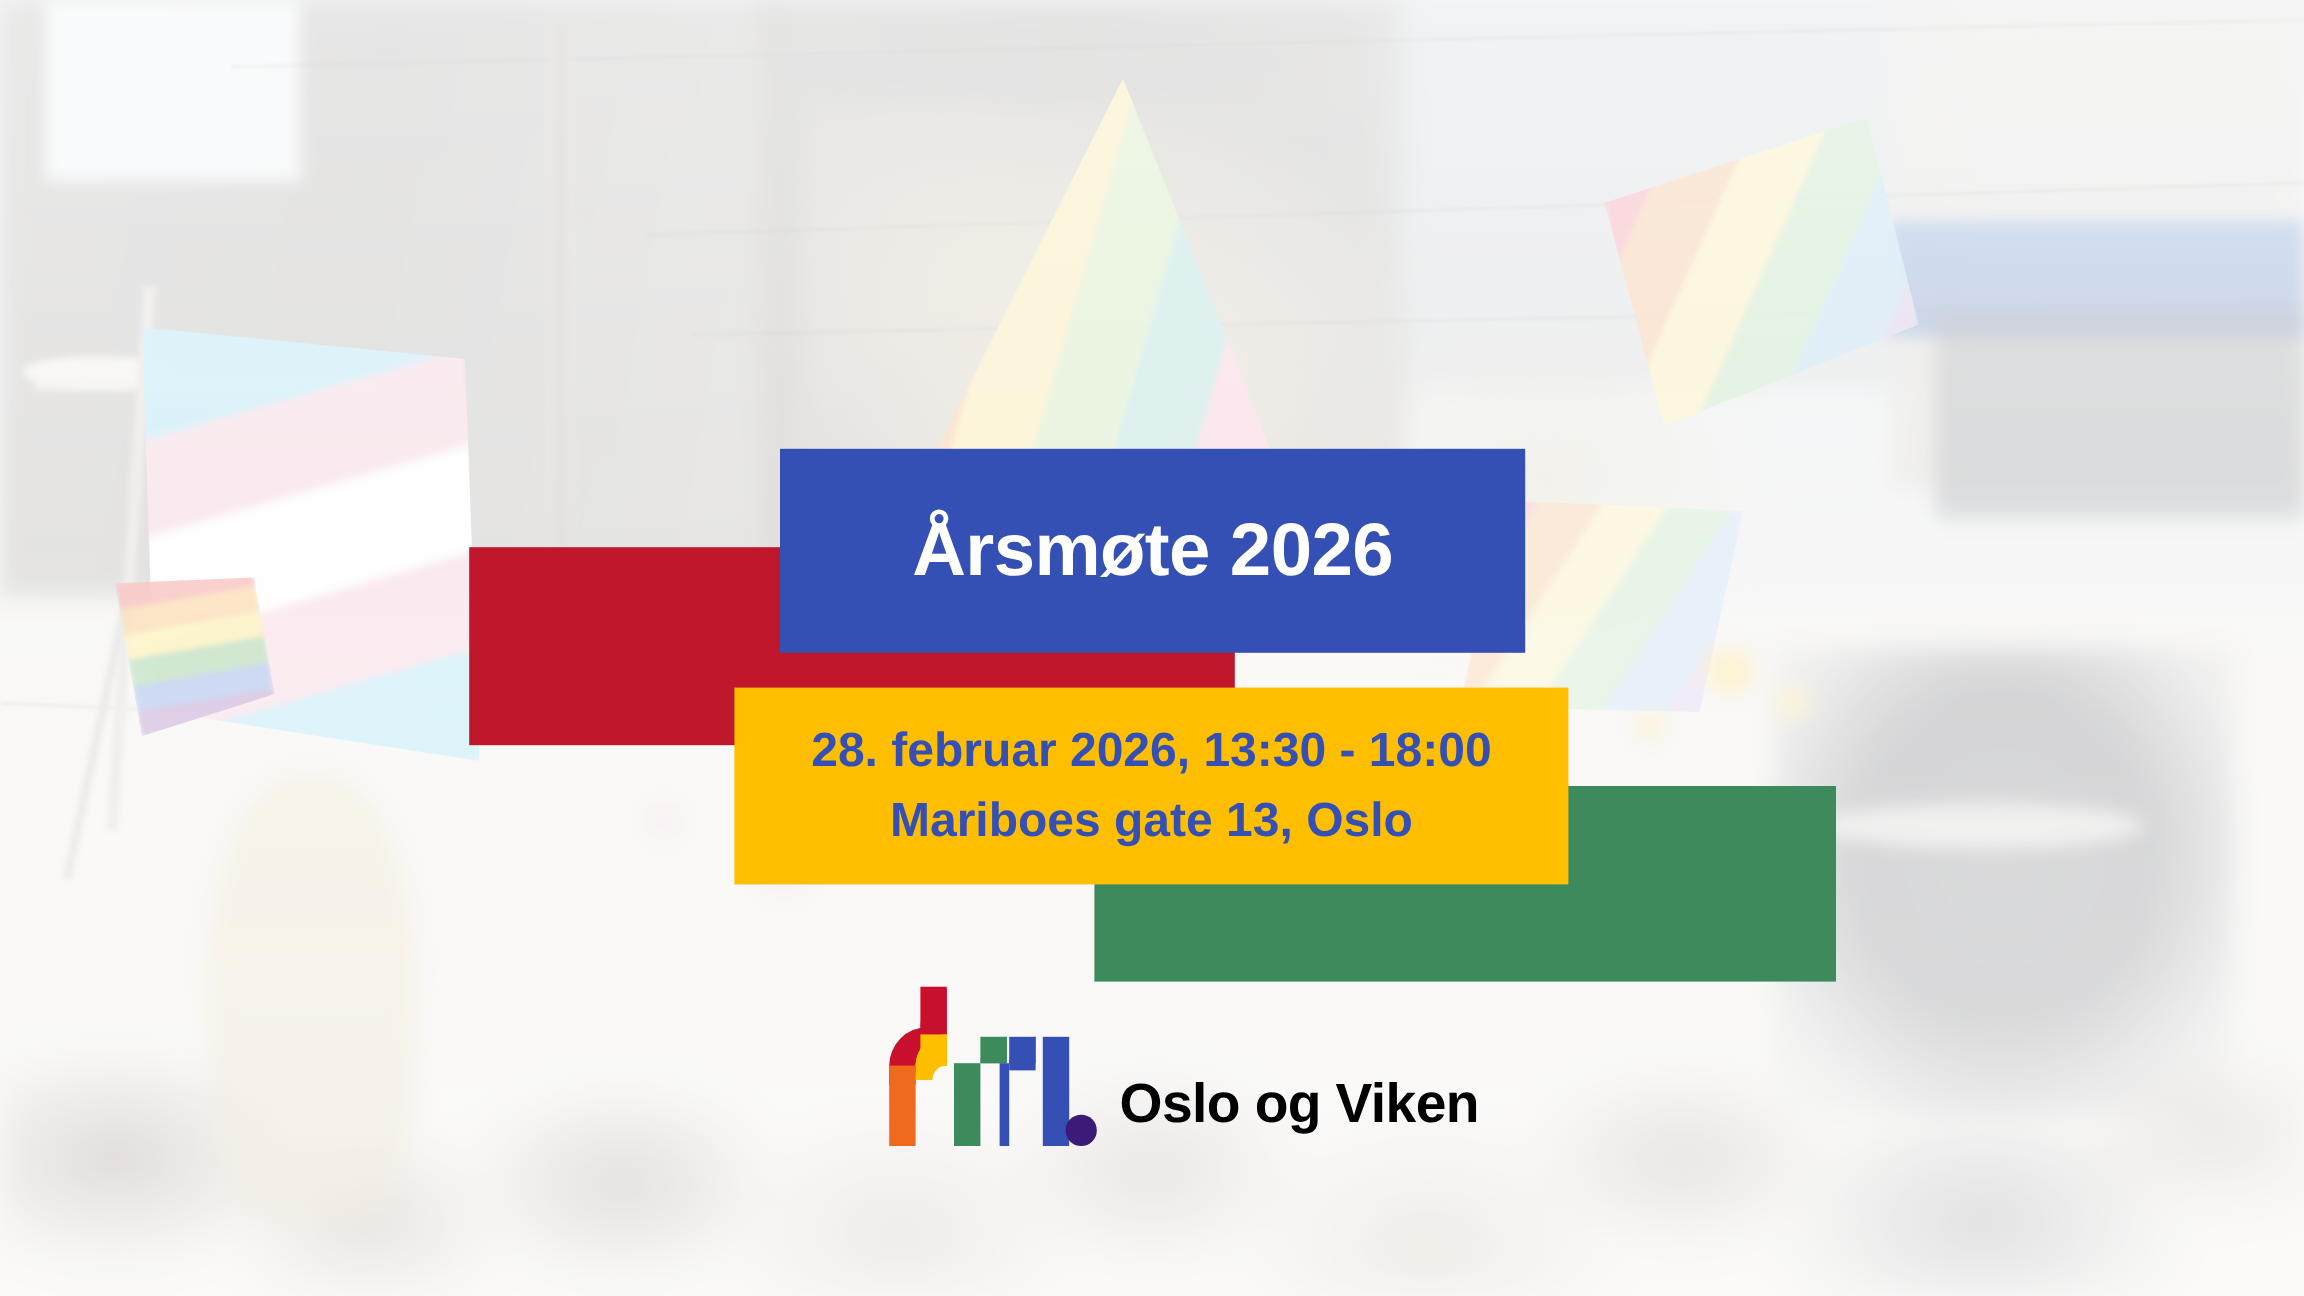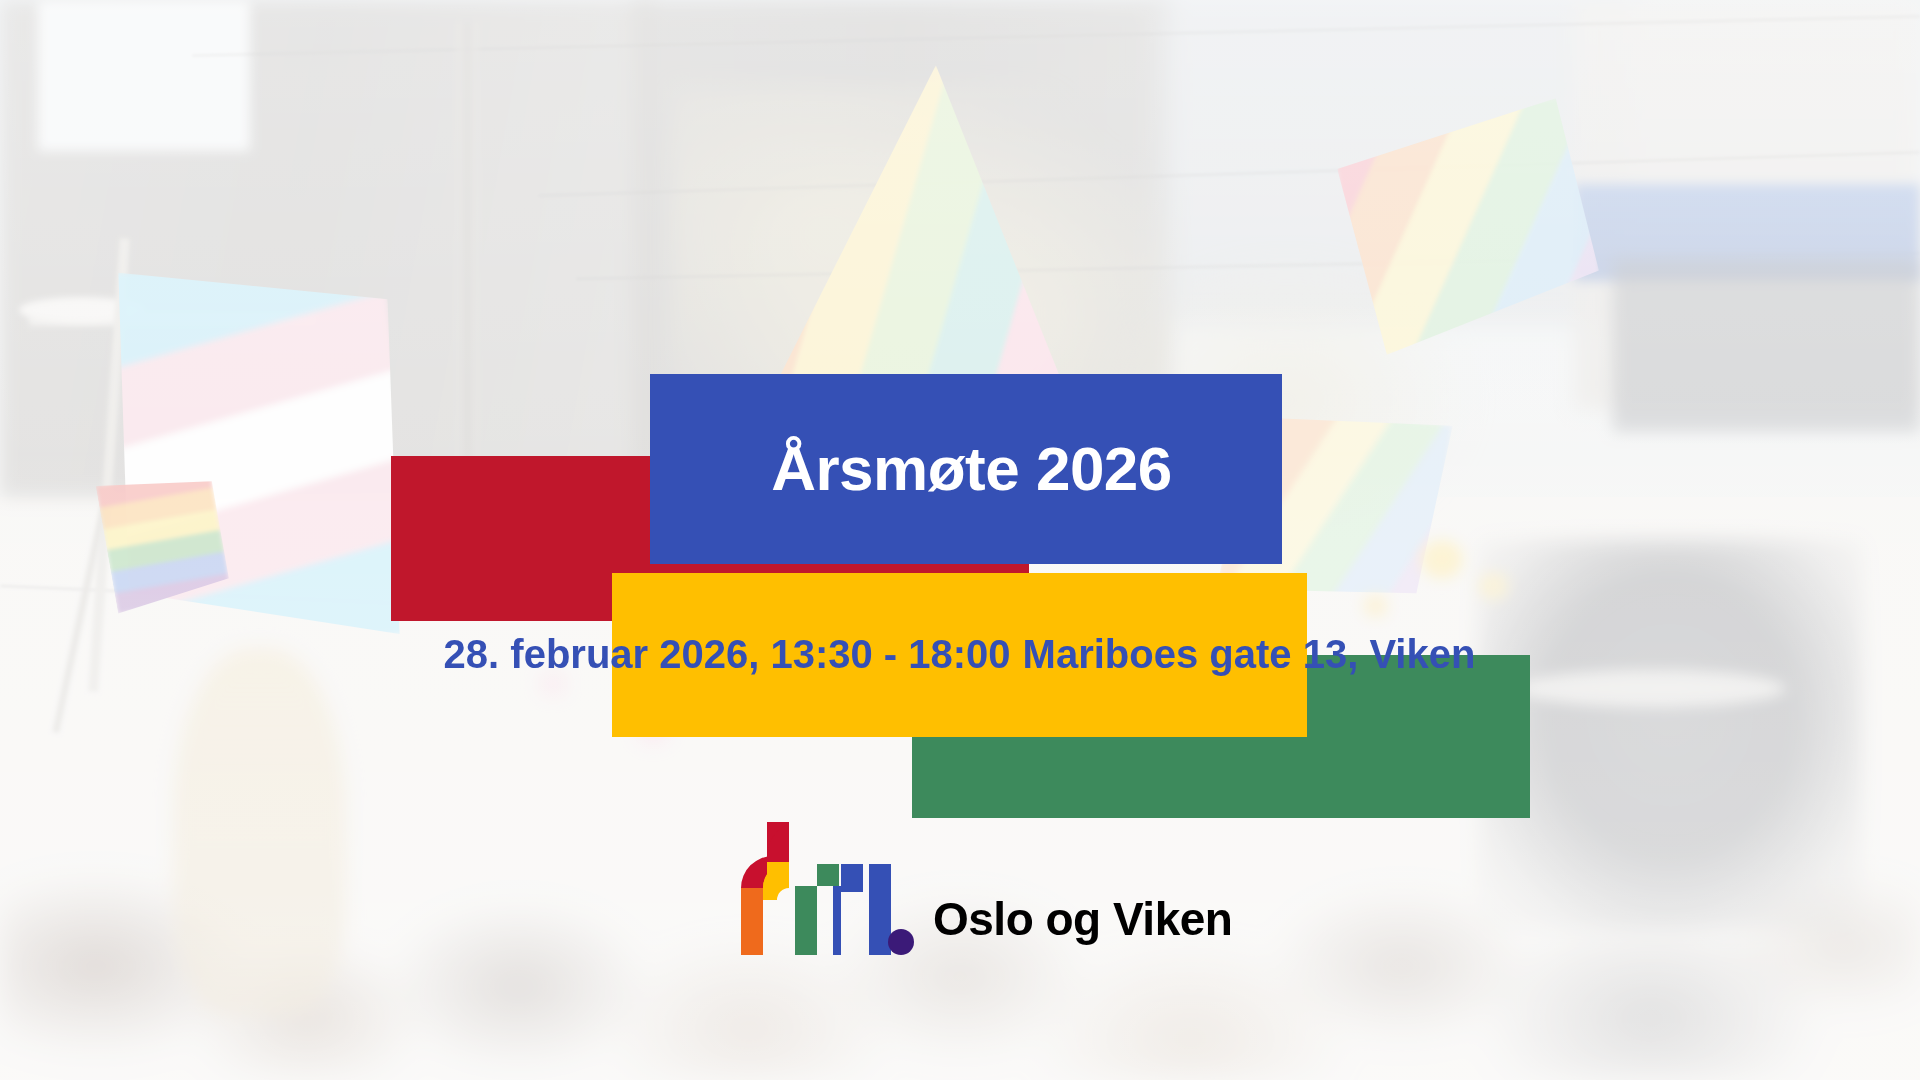--- a/index.html
+++ b/index.html
@@ -265,26 +265,26 @@
   .bg-wash2 {
     position: absolute;
     inset: 0;
     background: linear-gradient(180deg, rgba(255,255,255,.22) 0%, rgba(255,255,255,.05) 42%, rgba(255,255,255,.28) 100%);
   }
 
   
   .block { position: absolute; }
 
   .block-red    { left: 391px;  top: 456px;  width: 638px;  height: 165px; }
-  .block-blue   { left: 650px;  top: 374px;  width: 621px;  height: 190px; padding-left: 11px; }
+  .block-blue   { left: 650px;  top: 374px;  width: 621px;  height: 170px; }
   .block-yellow { left: 612px;  top: 573px;  width: 695px;  height: 164px; }
   .block-green  { left: 912px;  top: 655px;  width: 618px;  height: 163px; }
 
   .block-blue   { display: flex; align-items: center; justify-content: center; }
-  .block-yellow { display: flex; align-items: center; justify-content: center; flex-direction: row; gap: 12px; }
+  .block-yellow { display: flex; align-items: center; justify-content: center; flex-direction: column; gap: 12px; }
 
   .title-text {
     color: #ffffff;
     font-weight: 700;
     font-size: 62px;
     letter-spacing: -0.5px;
     line-height: 1;
     white-space: nowrap;
   }
   .date-line, .place-line {
@@ -365,21 +365,21 @@
   <div class="block block-red" style="background: rgb(192, 23, 44);"></div>
 
   <div class="block block-blue" style="background: rgb(53, 80, 181);">
     <span class="title-text" style="color: rgb(255, 255, 255);">Årsmøte 2026</span>
   </div>
 
   <div class="block block-green" style="background: rgb(61, 138, 92);"></div>
 
   <div class="block block-yellow" style="background: rgb(255, 191, 0);">
     <span class="date-line" style="color: rgb(53, 80, 181);">28. februar 2026, 13:30 - 18:00</span>
-    <span class="place-line" style="color: rgb(53, 80, 181);">Mariboes gate 13, Viken</span>
+    <span class="place-line" style="color: rgb(53, 80, 181);">Mariboes gate 13, Oslo</span>
   </div>
 
   <div class="logo">
     <div class="logo-mark">
       <svg width="180" height="133" viewBox="0 0 180 133" xmlns="http://www.w3.org/2000/svg" aria-hidden="true">
 
         <path d="M6 66 A32 32 0 0 1 38 34 L54 34 L54 62 L40 62 A12 12 0 0 0 28 74 L28 82 L6 82 Z" fill="#C8102E"></path>
         <rect x="32" y="0" width="22" height="62" fill="#C8102E"></rect>
         <path d="M32 34 A34 34 0 0 1 54 2 L54 34 Z" fill="#C8102E"></path>
 

